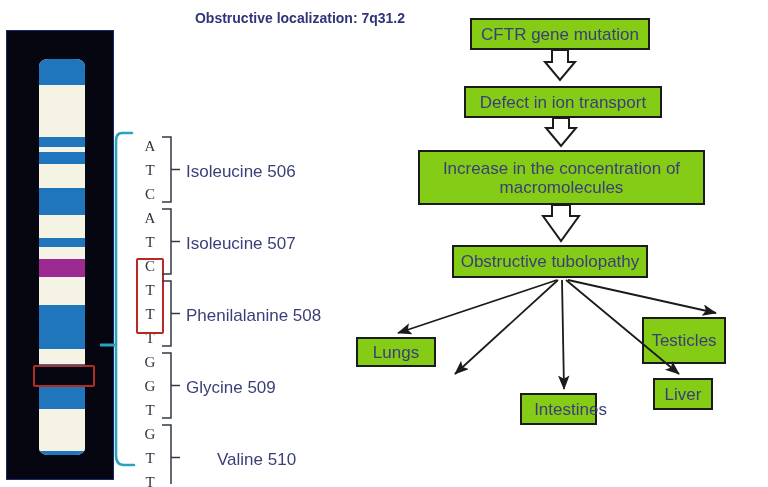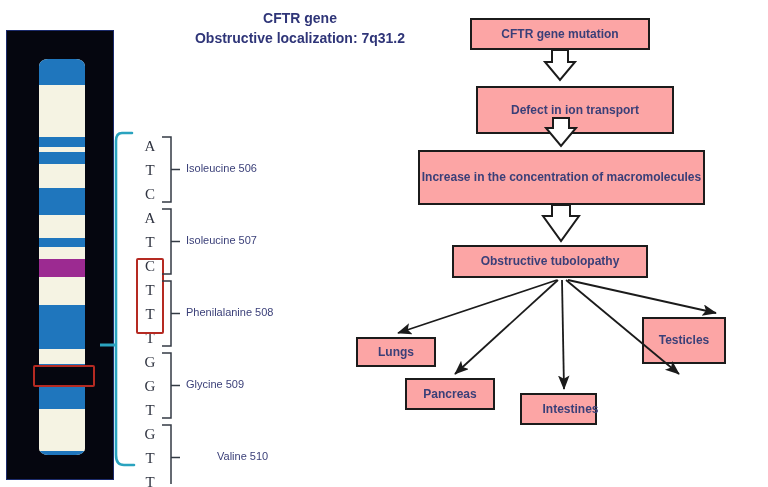--- a/index.html
+++ b/index.html
@@ -52,70 +52,69 @@
     border:2px solid #b52a22;
     box-sizing:border-box;
     border-radius:2px;
     pointer-events:none;
   }
 
   
   .codon-svg{position:absolute;left:158px;top:134px;width:28px;height:350px;}
   .codon-label{
     position:absolute;left:186px;
-    font-size:11px;color:#3a3f78;
+    font-size:17px;color:#3a3f78;
     font-family:"Liberation Sans",sans-serif;
     white-space:nowrap;
     font-weight:500;
   }
 
   
   #title-block{
     position:absolute;left:150px;top:8px;width:300px;
     text-align:center;
     color:#2f3578;
     font-size:14px;
     font-weight:bold;
     line-height:20px;
     font-family:"Liberation Sans",sans-serif;
   }
 
   
   .fbox{
     position:absolute;
     border:2px solid #1b1b1b;
-    background:#fca5a5;
+    background:#84cc16;
     color:#3a3f78;
-    font-size:12px;
-    font-weight:bold;
+    font-size:17px;
+    font-weight:normal;
     display:flex;align-items:center;justify-content:center;
     text-align:center;
     box-sizing:border-box;
     line-height:19px;
     font-family:"Liberation Sans",sans-serif;
   }
   #box-mutation   {left:470px;top:18px;width:180px;height:32px;}
-  #box-defect     {left:476px;top:86px;width:198px;height:48px;}
+  #box-defect     {left:464px;top:86px;width:198px;height:32px;}
   #box-increase   {left:418px;top:150px;width:287px;height:55px;}
   #box-tubolopathy{left:452px;top:245px;width:196px;height:33px;}
   #box-lungs      {left:356px;top:337px;width:80px;height:30px;}
   #box-pancreas   {left:405px;top:378px;width:90px;height:32px;}
   #box-intestines {left:520px;top:393px;width:77px;height:32px;padding-left:24px;}
   #box-liver      {left:653px;top:378px;width:60px;height:32px;}
   #box-testicles  {left:642px;top:317px;width:84px;height:47px;}
 
   .flow-svg{position:absolute;left:0;top:0;width:768px;height:487px;pointer-events:none;}
 </style>
 </head>
 <body>
 
 <div class="stage">
 
   <div id="title-block">
-    <div>CFTR gene</div>
     <div>Obstructive localization: 7q31.2</div>
   </div>
 
   <div id="ideogram-panel">
     <div id="chromosome">
 
       <div class="band" style="top:0px;height:26px;background:#1f76bd;"></div>
       <div class="band" style="top:26px;height:52px;background:#f5f3e3;"></div>
       <div class="band" style="top:78px;height:10px;background:#1f76bd;"></div>
       <div class="band" style="top:88px;height:5px;background:#f5f3e3;"></div>
@@ -183,22 +182,22 @@
       <div class="codon-label" style="top: 305.5px;">Phenilalanine 508</div>
       <div class="codon-label" style="top: 377.5px;">Glycine 509</div>
       <div class="codon-label" style="top: 449.5px; margin-left: 31px;">Valine 510</div>
     </div>
 
   <div class="fbox" id="box-mutation">CFTR gene mutation</div>
   <div class="fbox" id="box-defect">Defect in ion transport</div>
   <div class="fbox" id="box-increase">Increase in the concentration of macromolecules</div>
   <div class="fbox" id="box-tubolopathy">Obstructive tubolopathy</div>
   <div class="fbox" id="box-lungs">Lungs</div>
-  <div class="fbox" id="box-pancreas">Pancreas</div>
   <div class="fbox" id="box-intestines">Intestines</div>
+  <div class="fbox" id="box-liver">Liver</div>
   <div class="fbox" id="box-testicles">Testicles</div>
 
   <svg class="flow-svg" viewBox="0 0 768 487">
     <defs>
       <marker id="ah" markerWidth="9" markerHeight="9" refX="7.5" refY="3.2" orient="auto" markerUnits="strokeWidth">
         <path d="M0,0 L8,3.2 L0,6.4 L1.8,3.2 z" fill="#1b1b1b"></path>
       </marker>
     </defs>
 
     <g fill="#ffffff" stroke="#1b1b1b" stroke-width="2">

